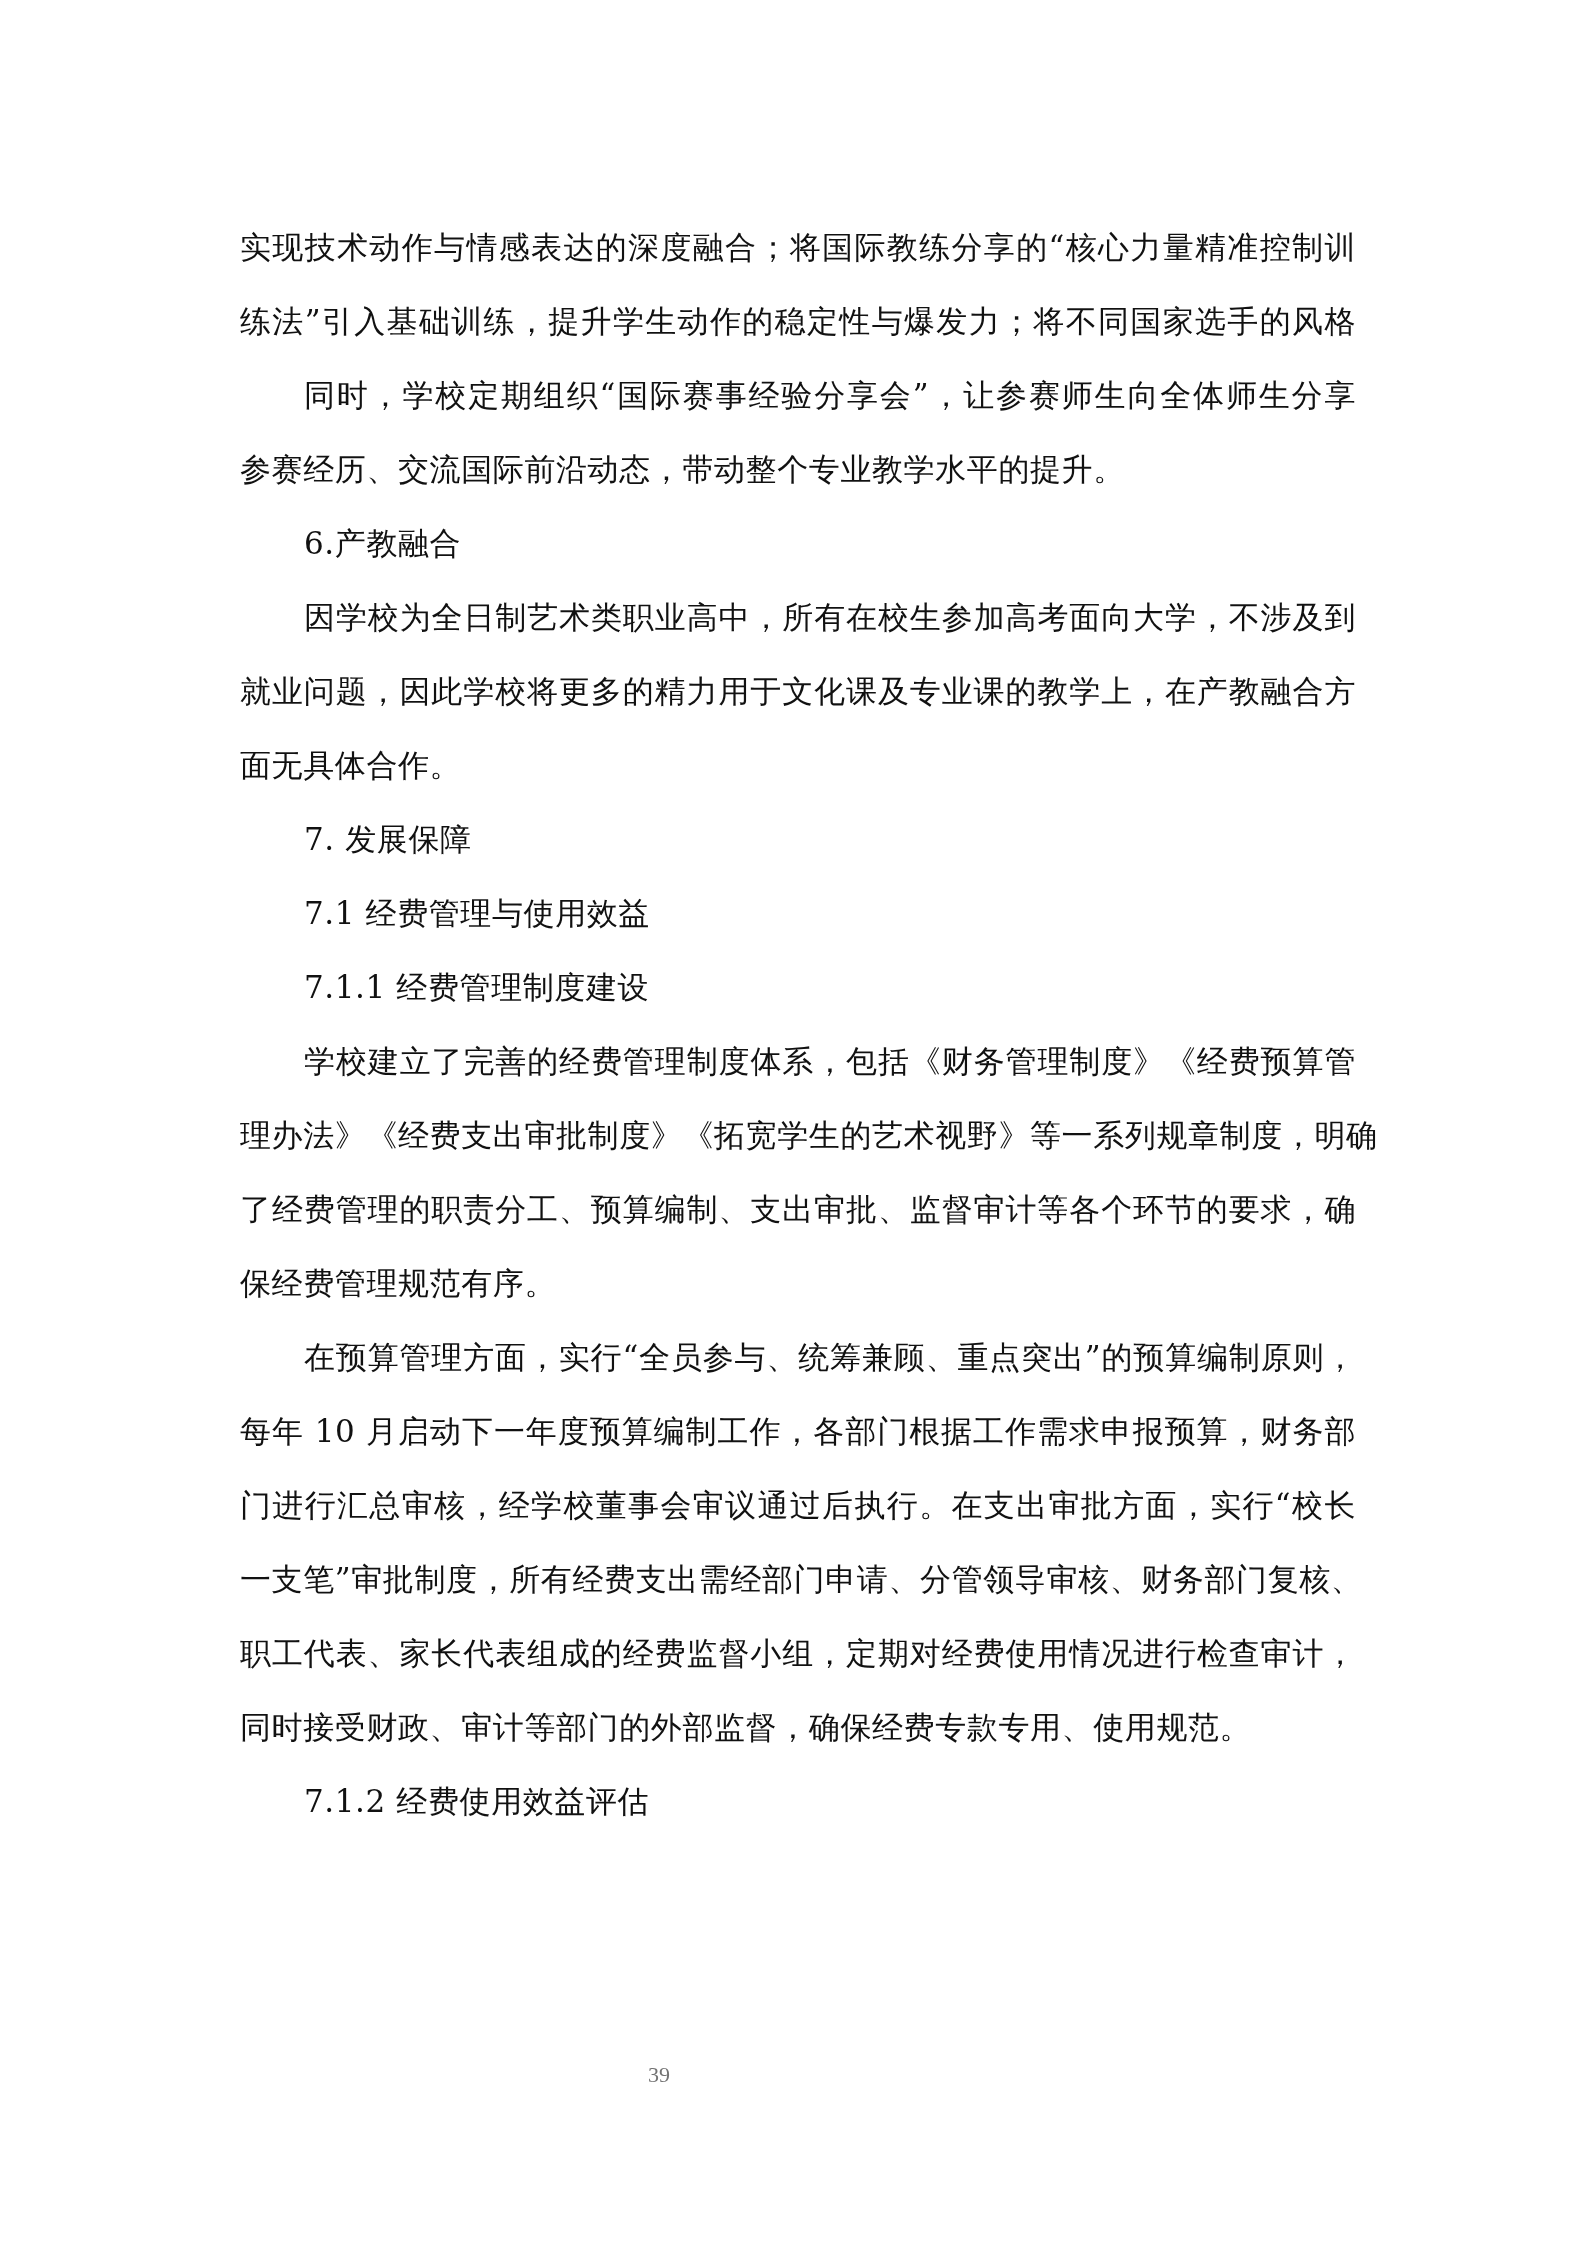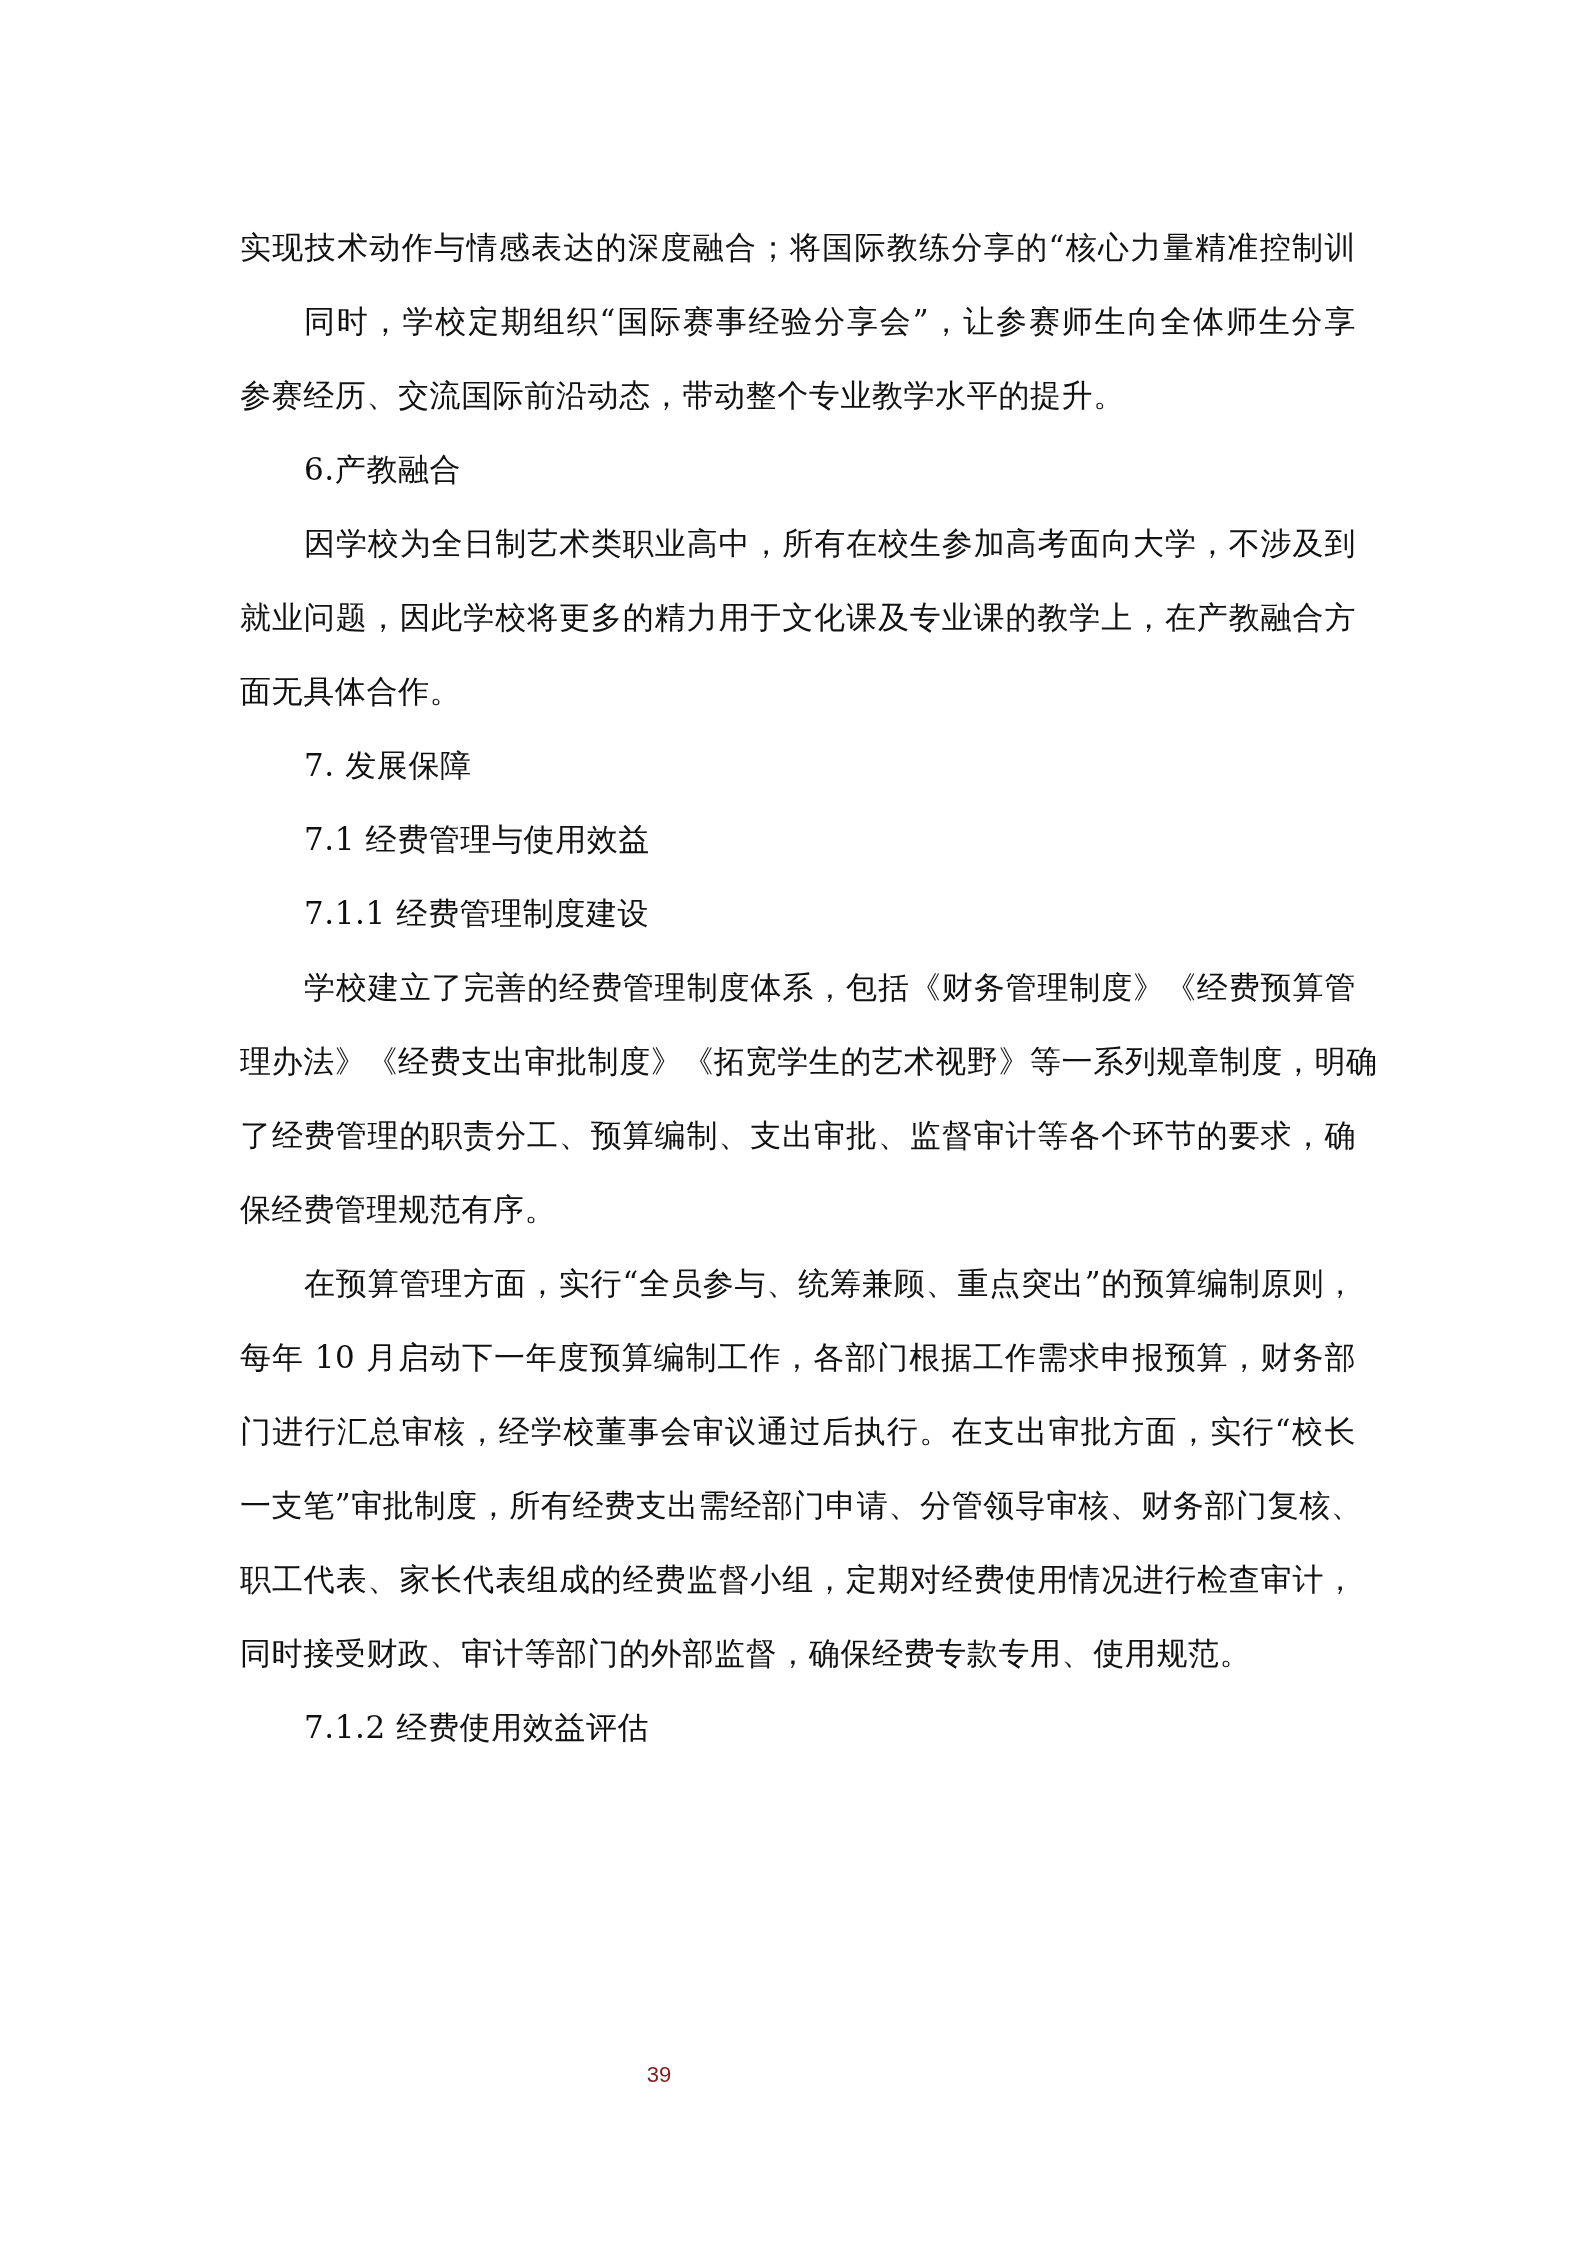--- a/index.html
+++ b/index.html
@@ -5,28 +5,29 @@
   html, body { margin: 0; padding: 0; background: #ffffff; }
   body { width: 1587px; height: 2245px; position: relative; overflow: hidden;
          font-family: "DejaVu Serif", "Liberation Serif", serif; color: #111; }
   .page { position: absolute; left: 0; top: 4px; width: 1587px; height: 2245px; background: #fff; }
   .content { position: absolute; left: 240px; top: 206px; width: 1116px; }
   .line { height: 74px; line-height: 74px; font-size: 31px; white-space: nowrap;
           letter-spacing: 0.6px; overflow: visible; }
   .indent { padding-left: 64px; }
   .justify { text-align: justify; text-align-last: justify; }
   .pagenum { position: absolute; left: 0; width: 1318px; top: 2058px; text-align: center;
-             font-family: Liberation Sans, sans-serif; font-size: 22px; color: #7f1d1d; }
+             font-family: Liberation Serif, serif; font-size: 22px; color: #737373; }
 </style>
 </head>
 <body>
 
 <div class="page">
   <div class="content">
     <div class="line justify">实现技术动作与情感表达的深度融合；将国际教练分享的“核心力量精准控制训</div>
+    <div class="line justify">练法”引入基础训练，提升学生动作的稳定性与爆发力；将不同国家选手的风格</div>
     <div class="line indent justify">同时，学校定期组织“国际赛事经验分享会”，让参赛师生向全体师生分享</div>
     <div class="line">参赛经历、交流国际前沿动态，带动整个专业教学水平的提升。</div>
     <div class="line indent">6.产教融合</div>
     <div class="line indent justify">因学校为全日制艺术类职业高中，所有在校生参加高考面向大学，不涉及到</div>
     <div class="line justify">就业问题，因此学校将更多的精力用于文化课及专业课的教学上，在产教融合方</div>
     <div class="line">面无具体合作。</div>
     <div class="line indent">7.  发展保障</div>
     <div class="line indent">7.1 经费管理与使用效益</div>
     <div class="line indent">7.1.1 经费管理制度建设</div>
     <div class="line indent justify">学校建立了完善的经费管理制度体系，包括《财务管理制度》《经费预算管</div>

